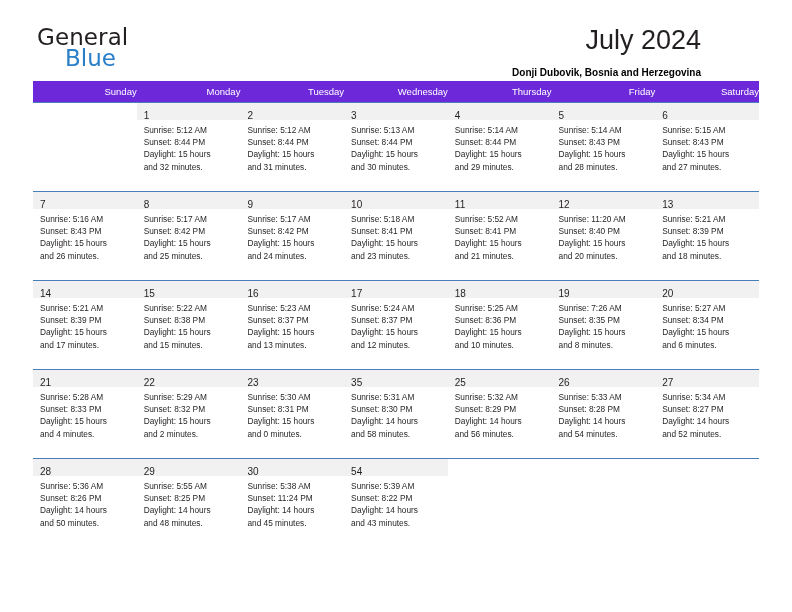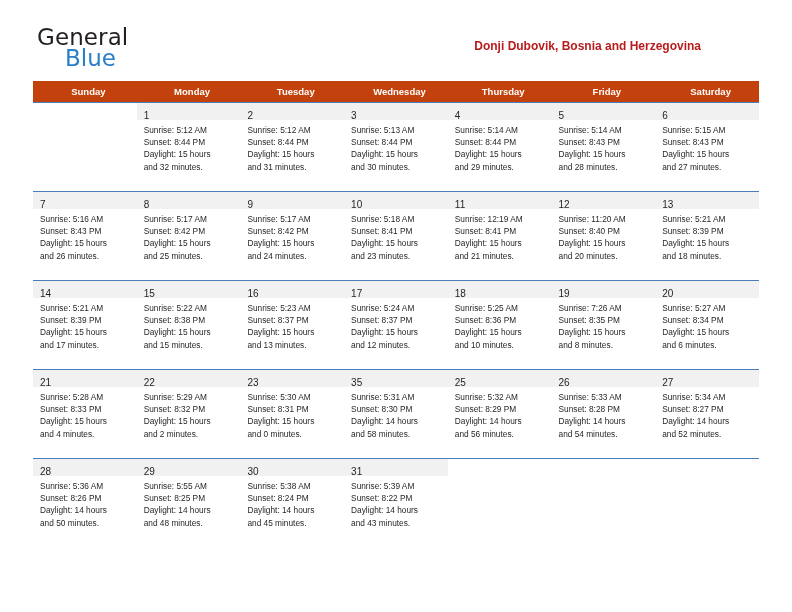--- a/index.html
+++ b/index.html
@@ -60,38 +60,38 @@
   }
   .cal-title {
     font-size: 27px;
     font-weight: 400;
     color: #231f20;
     line-height: 1.05;
     font-family: "Liberation Sans", sans-serif;
   }
   .cal-location {
     margin-top: 13px;
-    font-size: 12px;
+    font-size: 10px;
     font-weight: bold;
-    color: #b91c1c;
+    color: #000000;
   }
 
   
   .calendar {
     width: 726px;
     border-collapse: collapse;
     table-layout: fixed;
     margin-top: 9px;
   }
   .calendar th {
-    background: #c2410c;
+    background: #6d28d9;
     color: #ffffff;
     font-size: 9.5px;
-    font-weight: bold;
-    text-align: center;
+    font-weight: normal;
+    text-align: right;
     padding: 5px 0 5px 7px;
     height: 11px;
     border: none;
   }
   .calendar td {
     vertical-align: top;
     padding: 0;
     border: none;
     width: 103.7px;
     height: 89px;
@@ -134,20 +134,21 @@
 
 <div class="page">
 
   <div class="header">
     <div class="brand">
       <span class="brand-top">General</span>
       
       <span class="brand-bottom">Blue</span>
     </div>
     <div class="title-block">
+      <div class="cal-title">July 2024</div>
       <div class="cal-location">Donji Dubovik, Bosnia and Herzegovina</div>
     </div>
   </div>
 
   <table class="calendar">
     <thead>
       <tr>
         <th>Sunday</th>
         <th>Monday</th>
         <th>Tuesday</th>
@@ -273,21 +274,21 @@
                 <div>Sunset: 8:41 PM</div>
                 <div>Daylight: 15 hours</div>
                 <div>and 23 minutes.</div>
               </div>
             </div>
           </td>
           <td>
             <div class="cell filled">
               <div class="daynum-bar"><span class="daynum">11</span></div>
               <div class="cell-body">
-                <div>Sunrise: 12:19 AM</div>
+                <div>Sunrise: 5:52 AM</div>
                 <div>Sunset: 8:41 PM</div>
                 <div>Daylight: 15 hours</div>
                 <div>and 21 minutes.</div>
               </div>
             </div>
           </td>
           <td>
             <div class="cell filled">
               <div class="daynum-bar"><span class="daynum">12</span></div>
               <div class="cell-body">
@@ -489,29 +490,29 @@
                 <div>Daylight: 14 hours</div>
                 <div>and 48 minutes.</div>
               </div>
             </div>
           </td>
           <td>
             <div class="cell filled">
               <div class="daynum-bar"><span class="daynum">30</span></div>
               <div class="cell-body">
                 <div>Sunrise: 5:38 AM</div>
-                <div>Sunset: 8:24 PM</div>
+                <div>Sunset: 11:24 PM</div>
                 <div>Daylight: 14 hours</div>
                 <div>and 45 minutes.</div>
               </div>
             </div>
           </td>
           <td>
             <div class="cell filled">
-              <div class="daynum-bar"><span class="daynum">31</span></div>
+              <div class="daynum-bar"><span class="daynum">54</span></div>
               <div class="cell-body">
                 <div>Sunrise: 5:39 AM</div>
                 <div>Sunset: 8:22 PM</div>
                 <div>Daylight: 14 hours</div>
                 <div>and 43 minutes.</div>
               </div>
             </div>
           </td>
           <td>
             <div class="cell empty">

